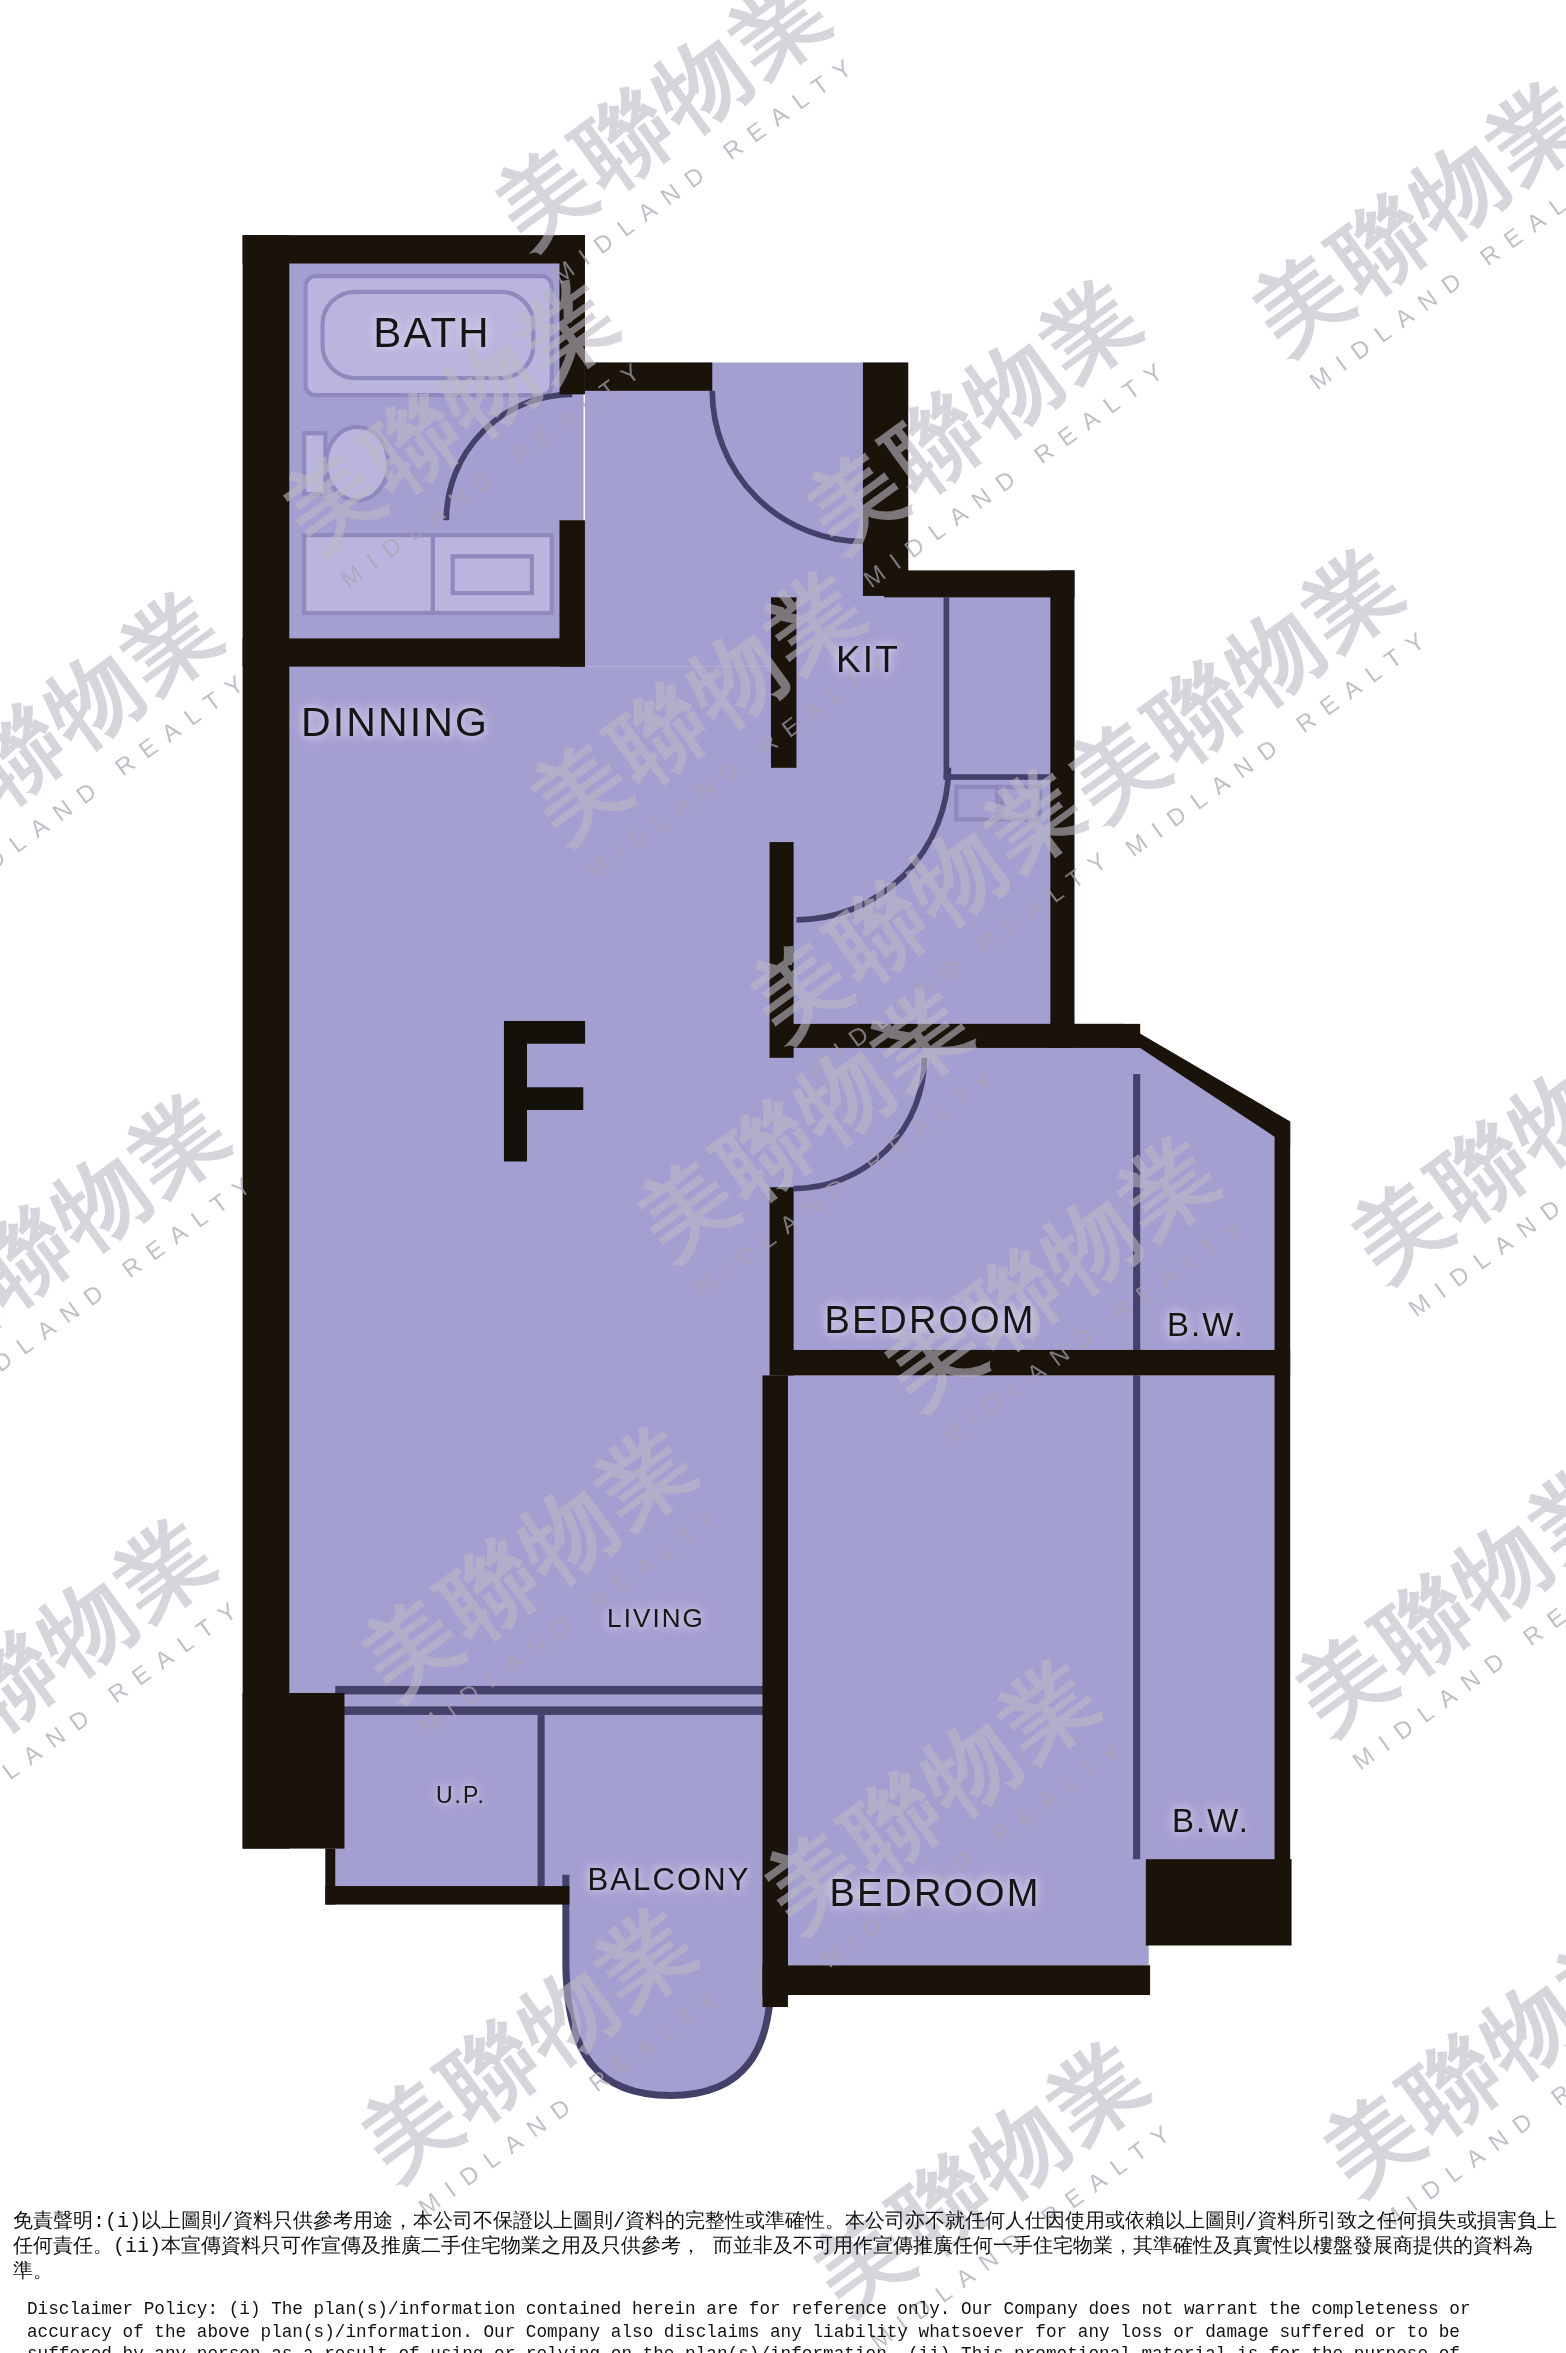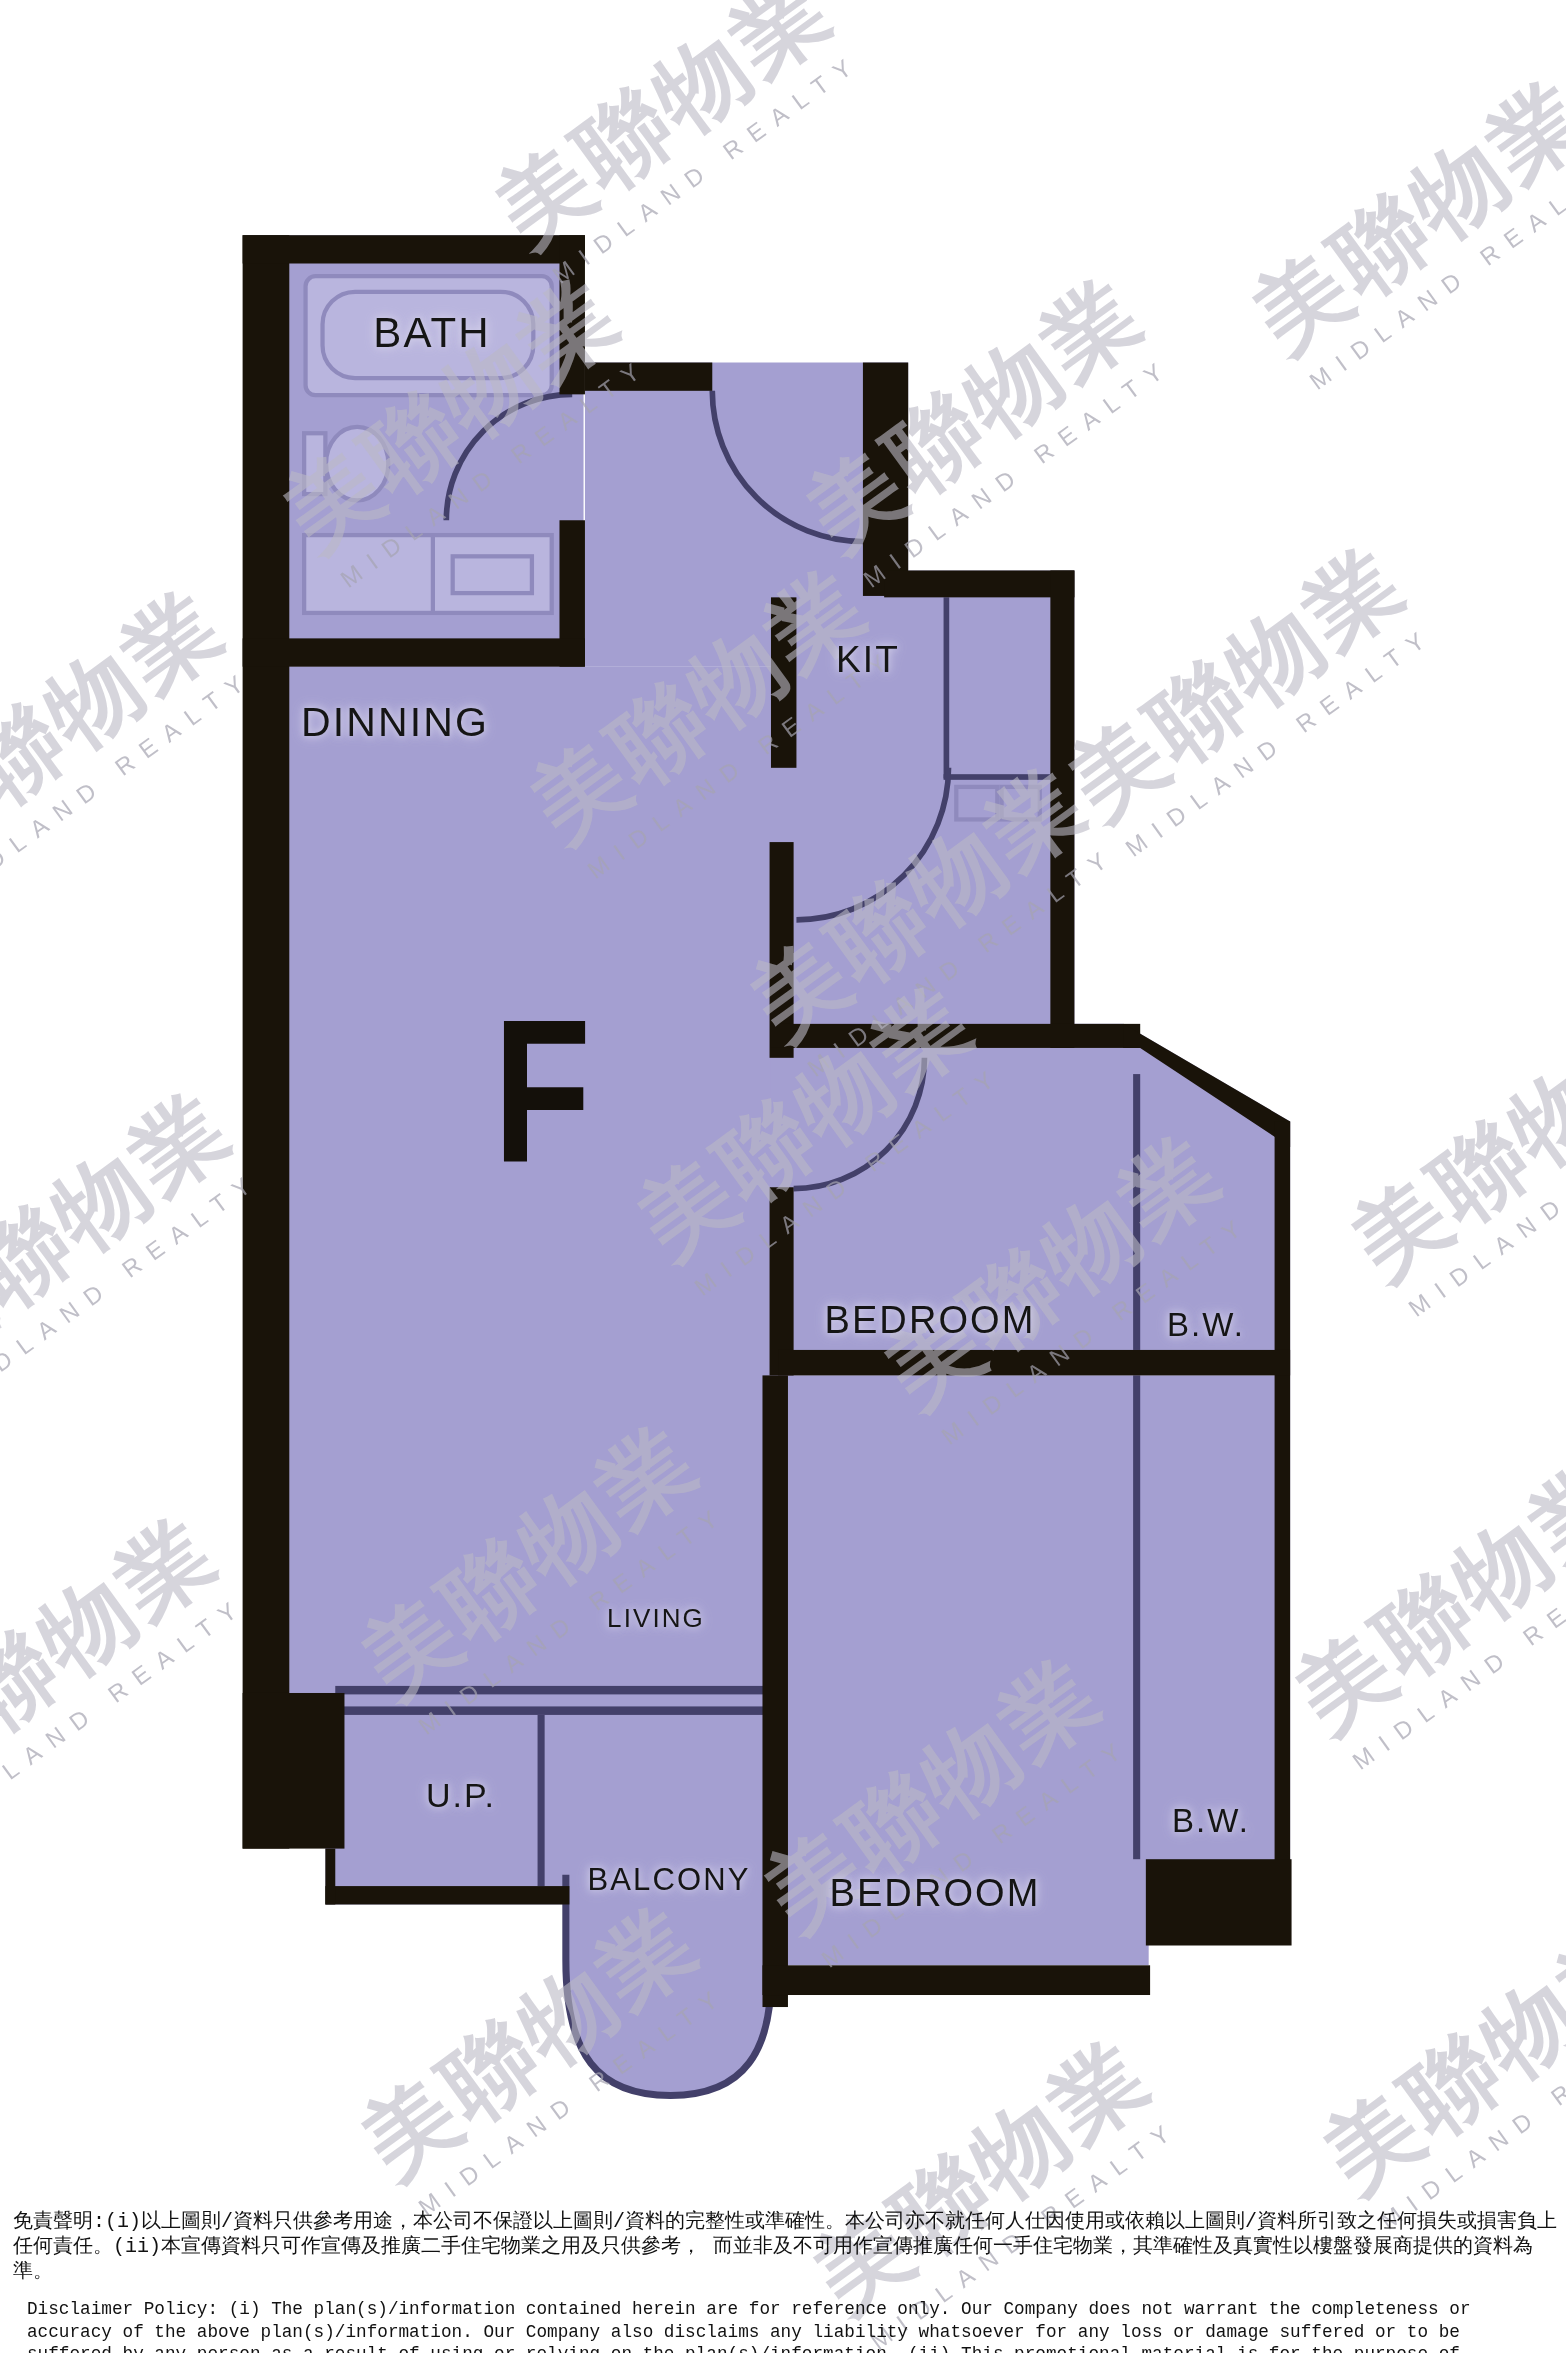--- a/index.html
+++ b/index.html
@@ -223,21 +223,21 @@
       </div>
     </div>
 
   <div class="room-label" style="left:432px;top:333px;font-size:42px">BATH</div>
   <div class="room-label" style="left:868px;top:660px;font-size:37px">KIT</div>
   <div class="room-label" style="left:395px;top:722px;font-size:41px">DINNING</div>
   <div class="unit-letter" style="left:542px;top:1091px;font-size:205px">F</div>
   <div class="room-label" style="left:930px;top:1320px;font-size:38px">BEDROOM</div>
   <div class="room-label" style="left:1206px;top:1325px;font-size:33px">B.W.</div>
   <div class="room-label" style="left:656px;top:1618px;font-size:26px">LIVING</div>
-  <div class="room-label" style="left:461px;top:1795px;font-size:34px">U.P.</div>
+  <div class="room-label" style="left:461px;top:1795px;font-size:23px">U.P.</div>
   <div class="room-label" style="left:669px;top:1880px;font-size:31px">BALCONY</div>
   <div class="room-label" style="left:935px;top:1893px;font-size:38px">BEDROOM</div>
   <div class="room-label" style="left:1211px;top:1821px;font-size:33px">B.W.</div>
 
   <div id="disclaimer">
     <p class="zh">免責聲明:(i)以上圖則/資料只供參考用途，本公司不保證以上圖則/資料的完整性或準確性。本公司亦不就任何人仕因使用或依賴以上圖則/資料所引致之任何損失或損害負上任何責任。(ii)本宣傳資料只可作宣傳及推廣二手住宅物業之用及只供參考， 而並非及不可用作宣傳推廣任何一手住宅物業，其準確性及真實性以樓盤發展商提供的資料為準。</p>
     <p class="en">Disclaimer Policy: (i) The plan(s)/information contained herein are for reference only. Our Company does not warrant the completeness or accuracy of the above plan(s)/information. Our Company also disclaims any liability whatsoever for any loss or damage suffered or to be suffered by any person as a result of using or relying on the plan(s)/information. (ii) This promotional material is for the purpose of promoting second-hand residential properties and for reference only. This promotional material shall not be used for the purpose of promoting first-hand residential properties. The accuracy and truth of the information contained in this promotional material shall be subject to information provided by the developers.</p>
   </div>
 
 </div>

